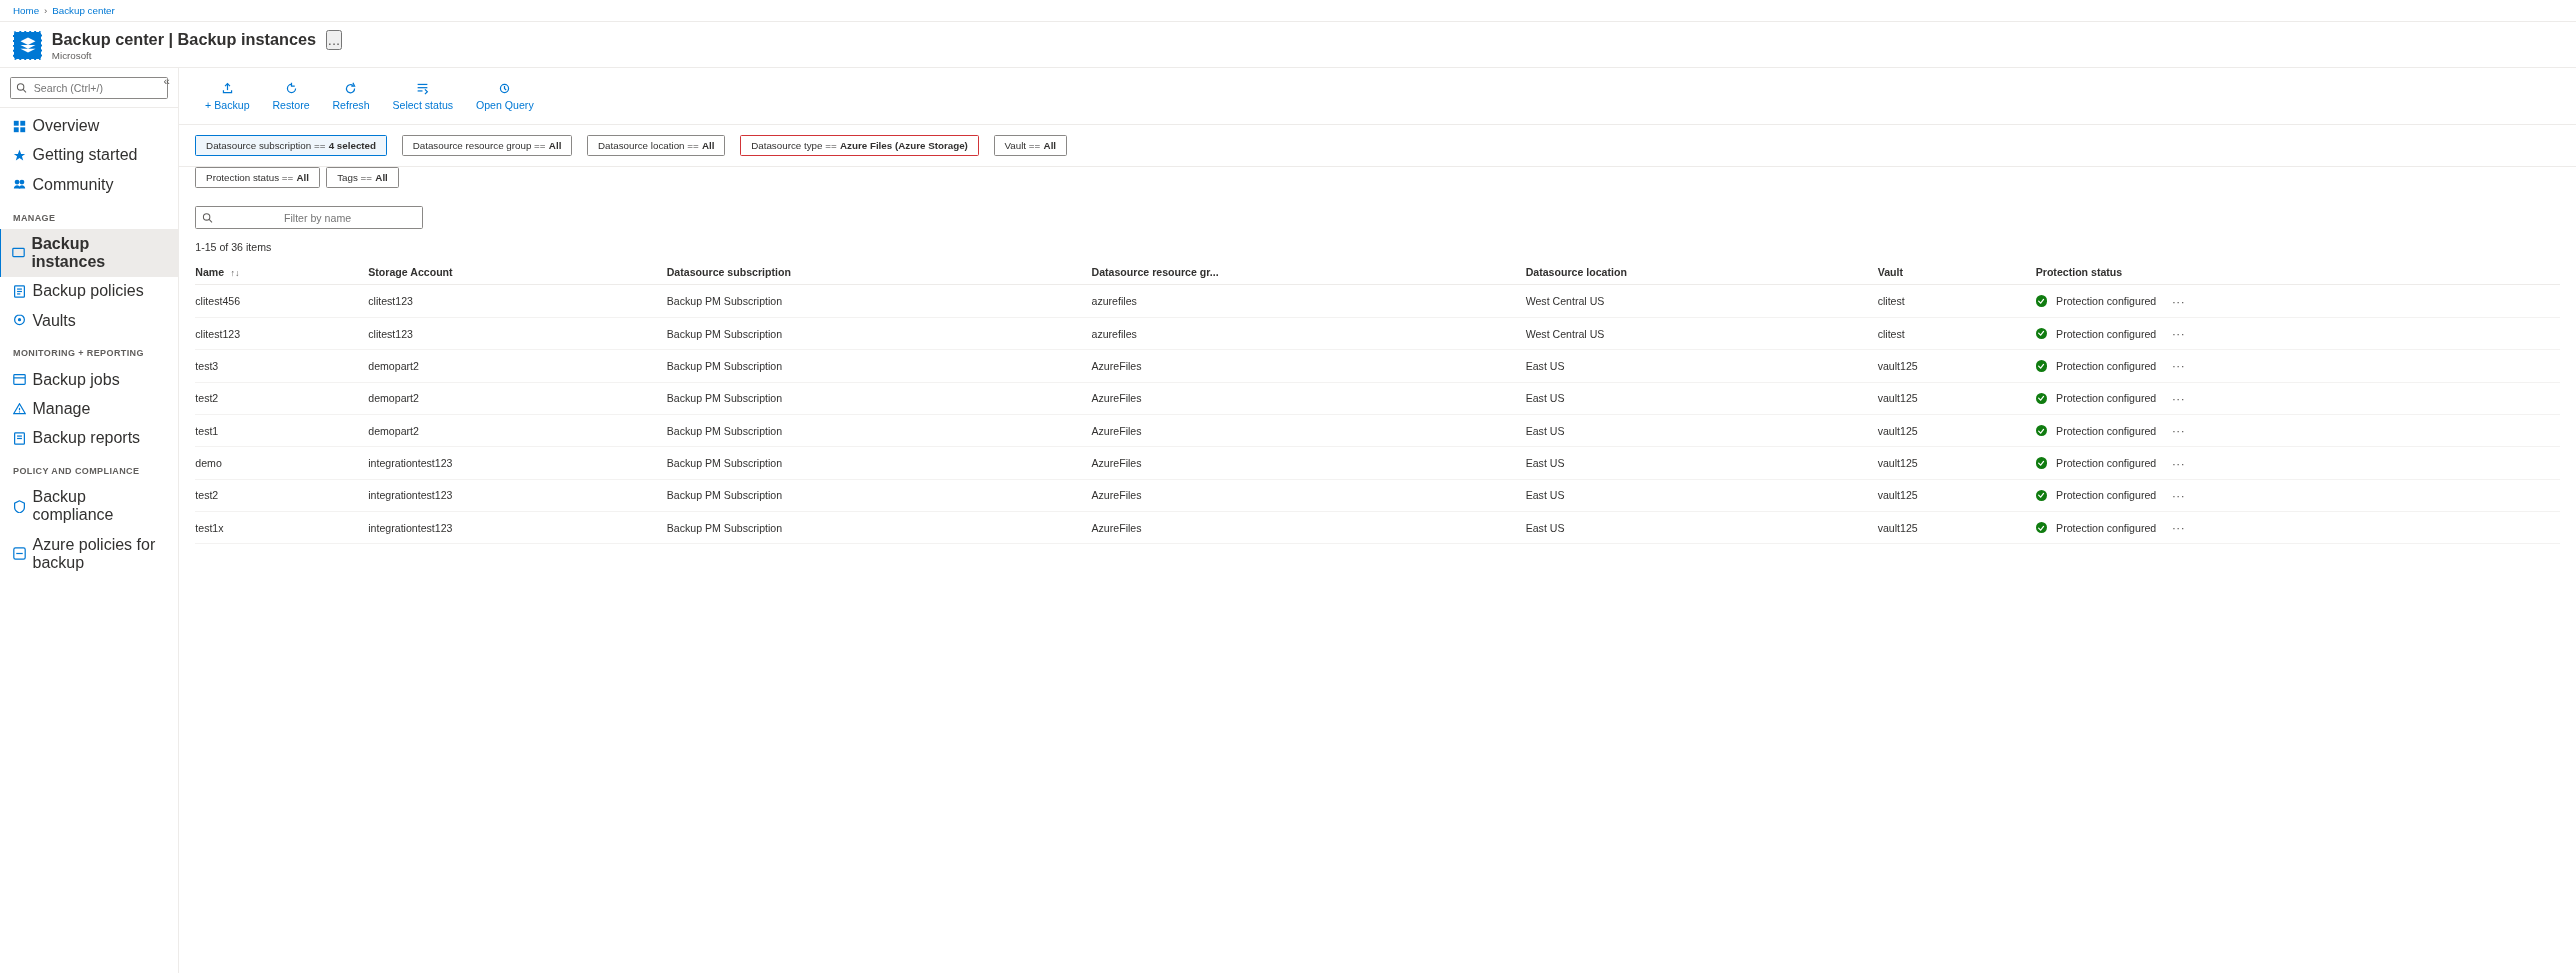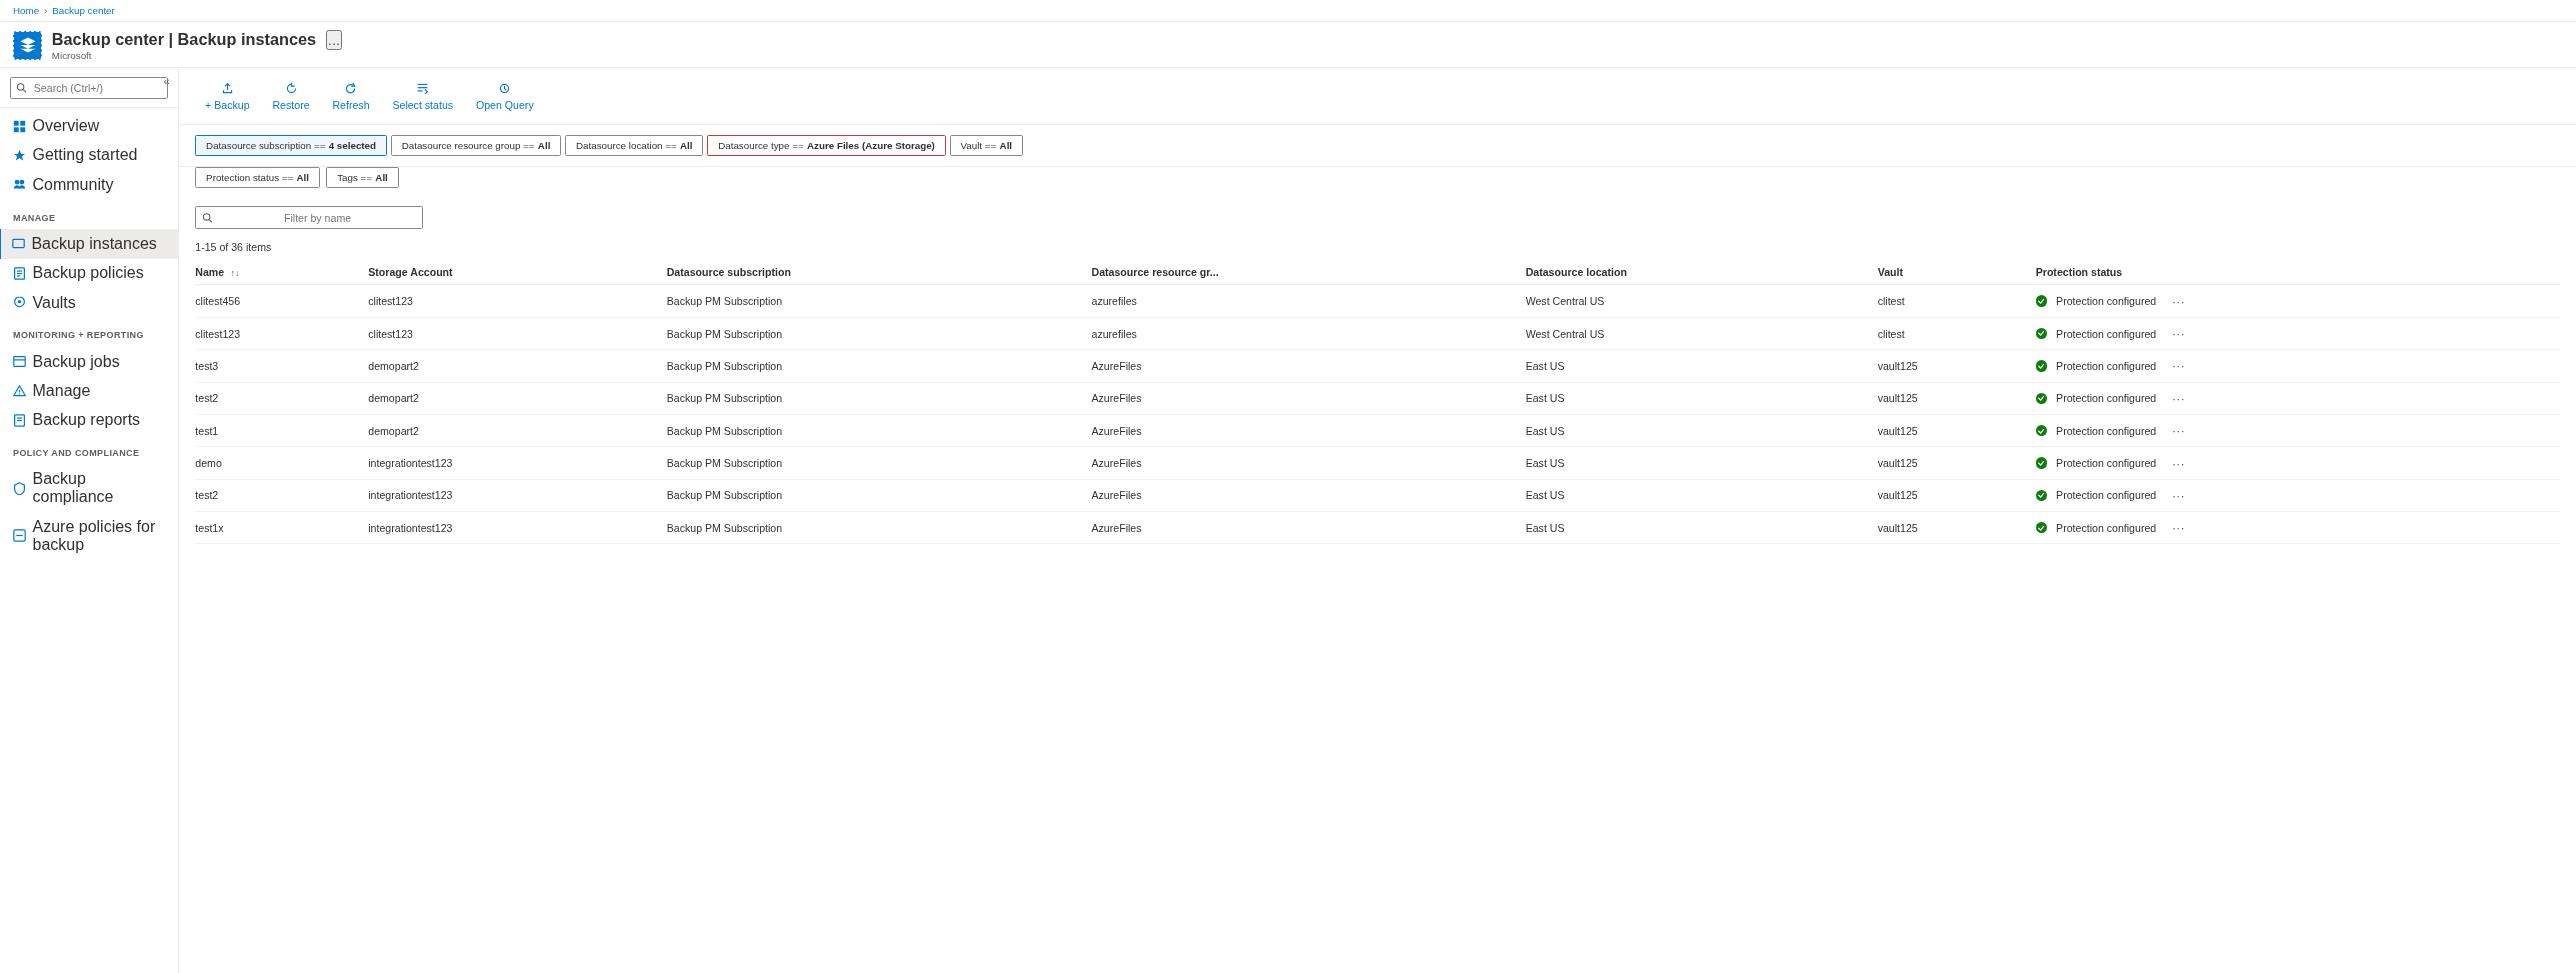--- a/index.html
+++ b/index.html
@@ -24,37 +24,37 @@
     
     .sidebar { width: 179px; min-width: 179px; border-right: 0.8px solid #edebe9; display: flex; flex-direction: column; overflow-y: auto; }
     .sidebar-search { padding: 8.2px 9.8px; border-bottom: 0.8px solid #edebe9; }
     .sidebar-search input { width: 100%; border: 0.8px solid #8a8886; border-radius: 1.6px; padding: 4.1px 6.5px 4.1px 23px; font-size: 10.6px; color: #323130; outline: none; }
     .search-wrap { position: relative; }
     .search-wrap svg { position: absolute; left: 6.5px; top: 50%; transform: translateY(-50%); width: 11.4px; height: 11.4px; fill: #605e5c; }
     .sidebar-chevron { position: absolute; right: 8.2px; top: 6.5px; cursor: pointer; color: #605e5c; font-size: 11.4px; }
 
     .sidebar-section { padding: 3.3px 0; }
     .sidebar-item { display: flex; align-items: center; gap: 6.5px; padding: 5.7px 13px; cursor: pointer; color: #323130; font-size: 16px; }
-    .sidebar-item.active { background: #edebe9; font-weight: 400; gap: 6px; }
+    .sidebar-item.active { background: #edebe9; font-weight: 700; gap: 6px; }
     .sidebar-item svg { width: 13px; height: 13px; flex-shrink: 0; }
     .sidebar-section-label { padding: 9.8px 13px 3.3px 13px; font-size: 9px; font-weight: 600; color: #605e5c; text-transform: uppercase; letter-spacing: 0.4px; }
 
     
     .sidebar-item.active { border-left: 1.6px solid #0078d4; padding-left: 11.4px; }
 
     
     .content { flex: 1; overflow-y: auto; display: flex; flex-direction: column; }
 
     
     .toolbar { display: flex; align-items: center; gap: 3.3px; padding: 8.2px 16.3px; border-bottom: 0.8px solid #edebe9; }
     .toolbar-btn { display: flex; align-items: center; gap: 4.1px; padding: 4.9px 9.8px; border: none; background: transparent; cursor: pointer; font-size: 10.6px; color: #0078d4; border-radius: 1.6px; flex-direction: column; }
     .toolbar-btn svg { width: 13px; height: 13px; fill: #0078d4; }
 
     
-    .filter-row { display: flex; flex-wrap: wrap; gap: 4px; padding: 9.8px 16.3px; border-bottom: 0.8px solid #edebe9; }
+    .filter-row { display: flex; flex-wrap: wrap; gap: 15px; padding: 9.8px 16.3px; border-bottom: 0.8px solid #edebe9; }
     .filter-chip { display: flex; align-items: center; padding: 4.1px 9.8px; border: 0.8px solid #8a8886; border-radius: 1.6px; font-size: 9.8px; color: #323130; background: #fff; cursor: pointer; gap: 3.3px; }
     .filter-chip.active { background: #eff6fc; border-color: #0078d4; }
     .filter-chip.highlighted { border: 1.6px solid #d13438; }
     .filter-chip b { font-weight: 700; }
 
     
     .filter-row2 { display: flex; flex-wrap: wrap; gap: 6.5px; padding: 0 16.3px 9.8px 16.3px; }
 
     
     .table-search { padding: 8.2px 16.3px; }

